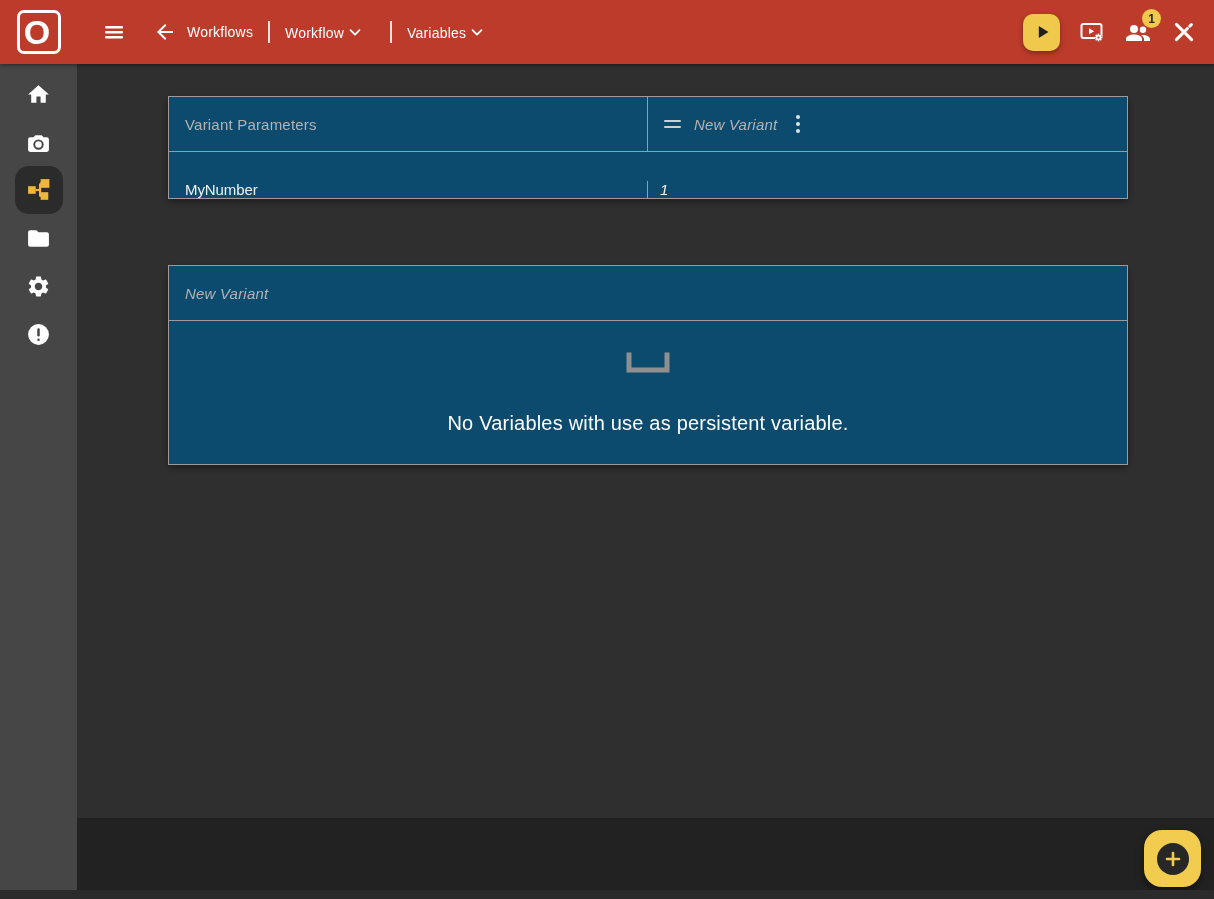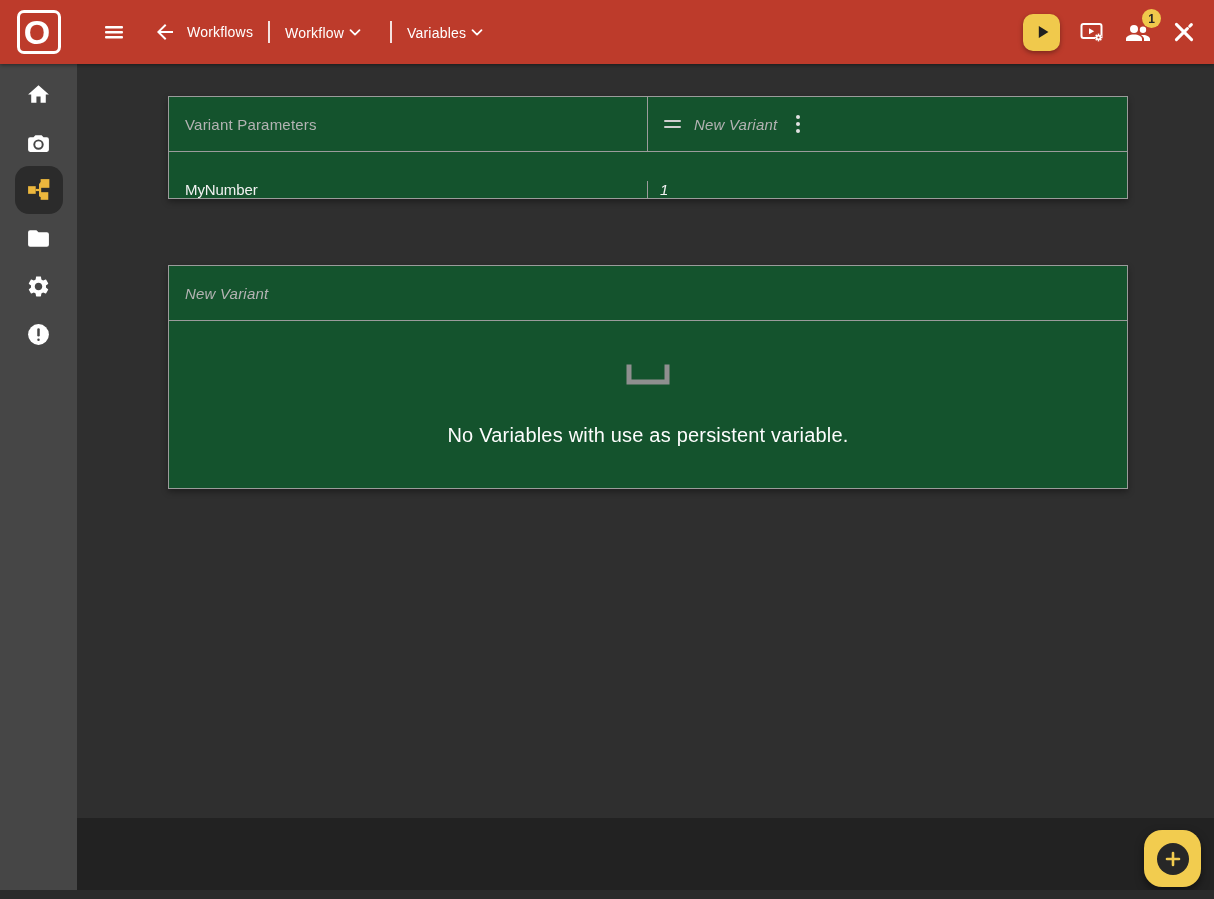--- a/index.html
+++ b/index.html
@@ -61,42 +61,42 @@
   }
   .side-item {
     width: 48px; height: 48px; border: none; background: none; cursor: pointer;
     display: flex; align-items: center; justify-content: center; border-radius: 14px;
   }
   .side-item.active { background: #2b2b2b; }
 
   
   .data-table {
     position: absolute; left: 168px; width: 960px;
-    background: #14532d; border: 1px solid #9b9b9b;
+    background: #0c4a6e; border: 1px solid #9b9b9b;
     box-shadow: 0 3px 6px rgba(0,0,0,.35);
   }
   .table-variants { top: 96px; }
   .table-persistent { top: 265px; }
   .t-row { display: flex; }
   .t-row.head { height: 54px; }
   .t-row.body { height: 47px; border-top: 1px solid #9b9b9b; align-items: flex-end; }
   .t-cell { display: flex; align-items: center; }
   .t-cell.left { width: 479px; border-right: 1px solid #9b9b9b; padding-left: 16px; }
   .t-cell.right { flex: 1; padding-left: 16px; font-style: italic; }
   .t-cell.right.value-cell { padding-left: 12px; }
   .head-label { color: #b3b3b3; font-size: 15px; letter-spacing: .2px; }
   .cell-text { color: #f2f2f2; font-size: 15px; letter-spacing: -0.1px; }
   .variant-head { display: flex; align-items: center; gap: 13px; padding-left: 11px; }
   .drag-handle { display: flex; flex-direction: column; gap: 4px; cursor: grab; }
   .drag-handle i { display: block; width: 17px; height: 2px; background: #cfcfcf; border-radius: 1px; }
   .kebab { display: flex; flex-direction: column; gap: 3px; cursor: pointer; padding: 4px 6px; }
   .kebab i { display: block; width: 4px; height: 4px; border-radius: 50%; background: #e2e2e2; }
 
   .empty-body {
-    height: 168px; display: flex; flex-direction: column;
+    height: 144px; display: flex; flex-direction: column;
     align-items: center; justify-content: center; gap: 39px;
     border-top: 1px solid #9b9b9b;
   }
   .empty-text { color: #fdfdfd; font-size: 20px; letter-spacing: .2px; }
 
   
   .bottombar {
     position: absolute; left: 77px; top: 818px; width: 1137px; height: 72px;
     background: #222222;
   }

